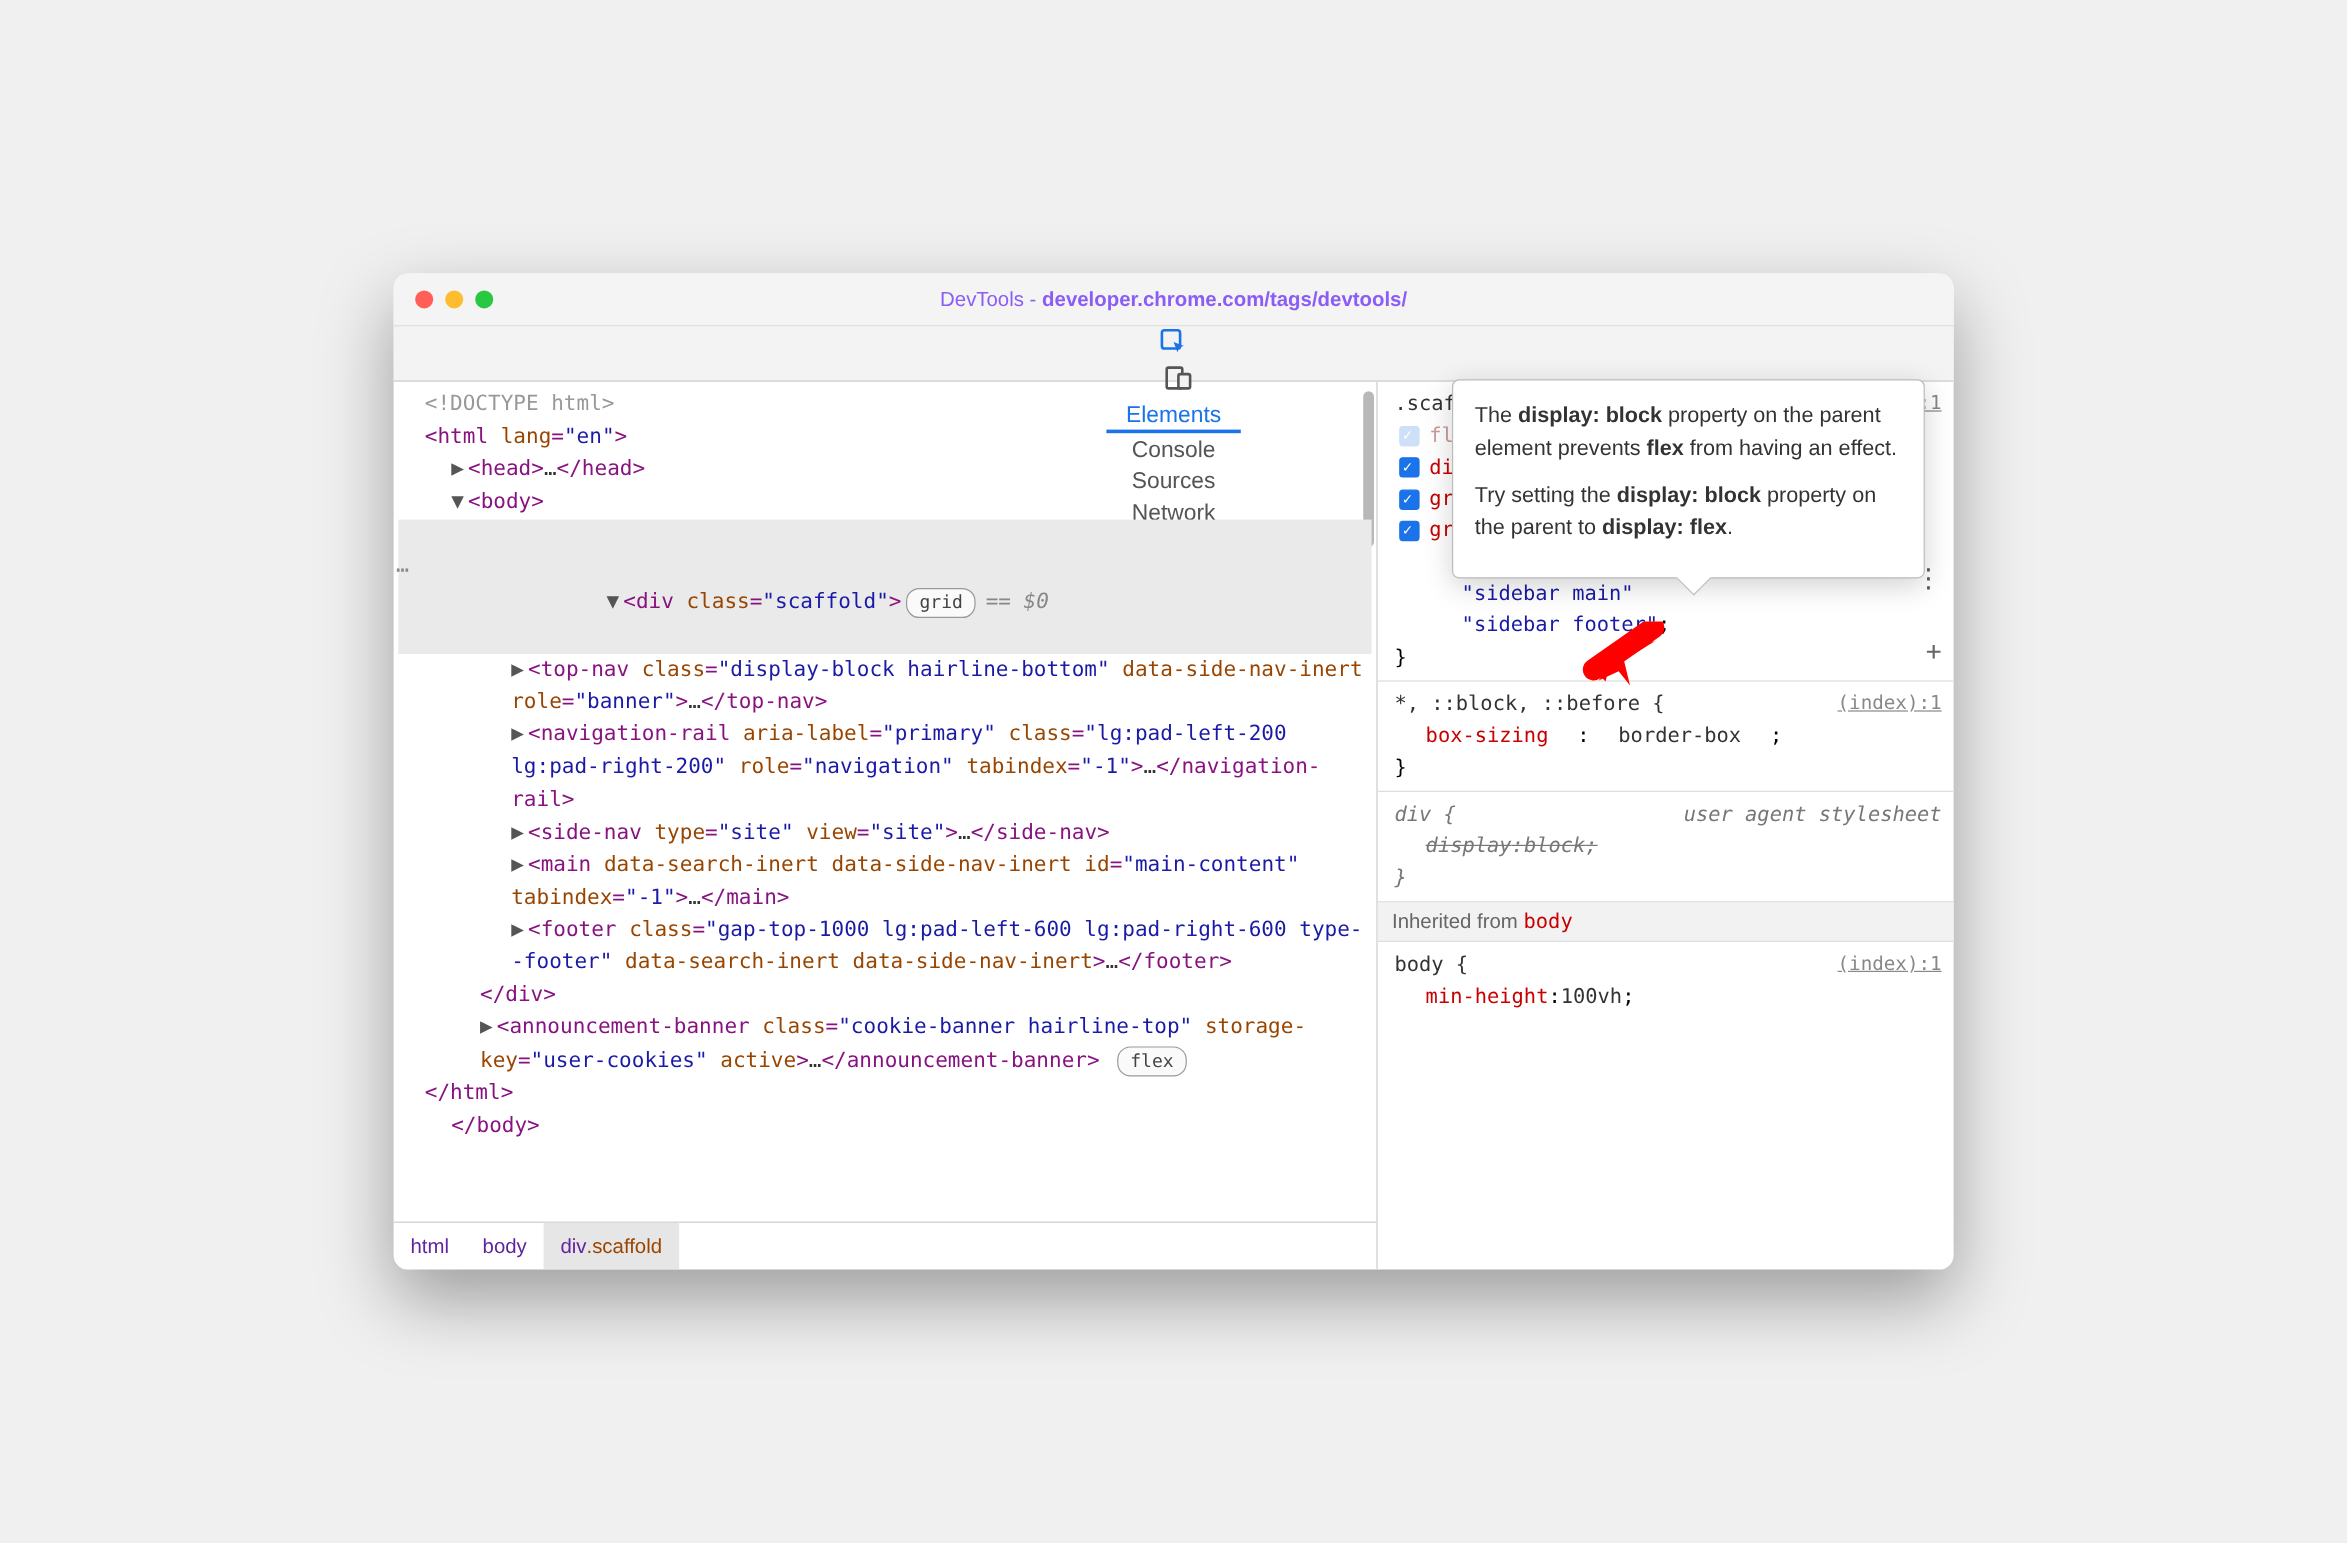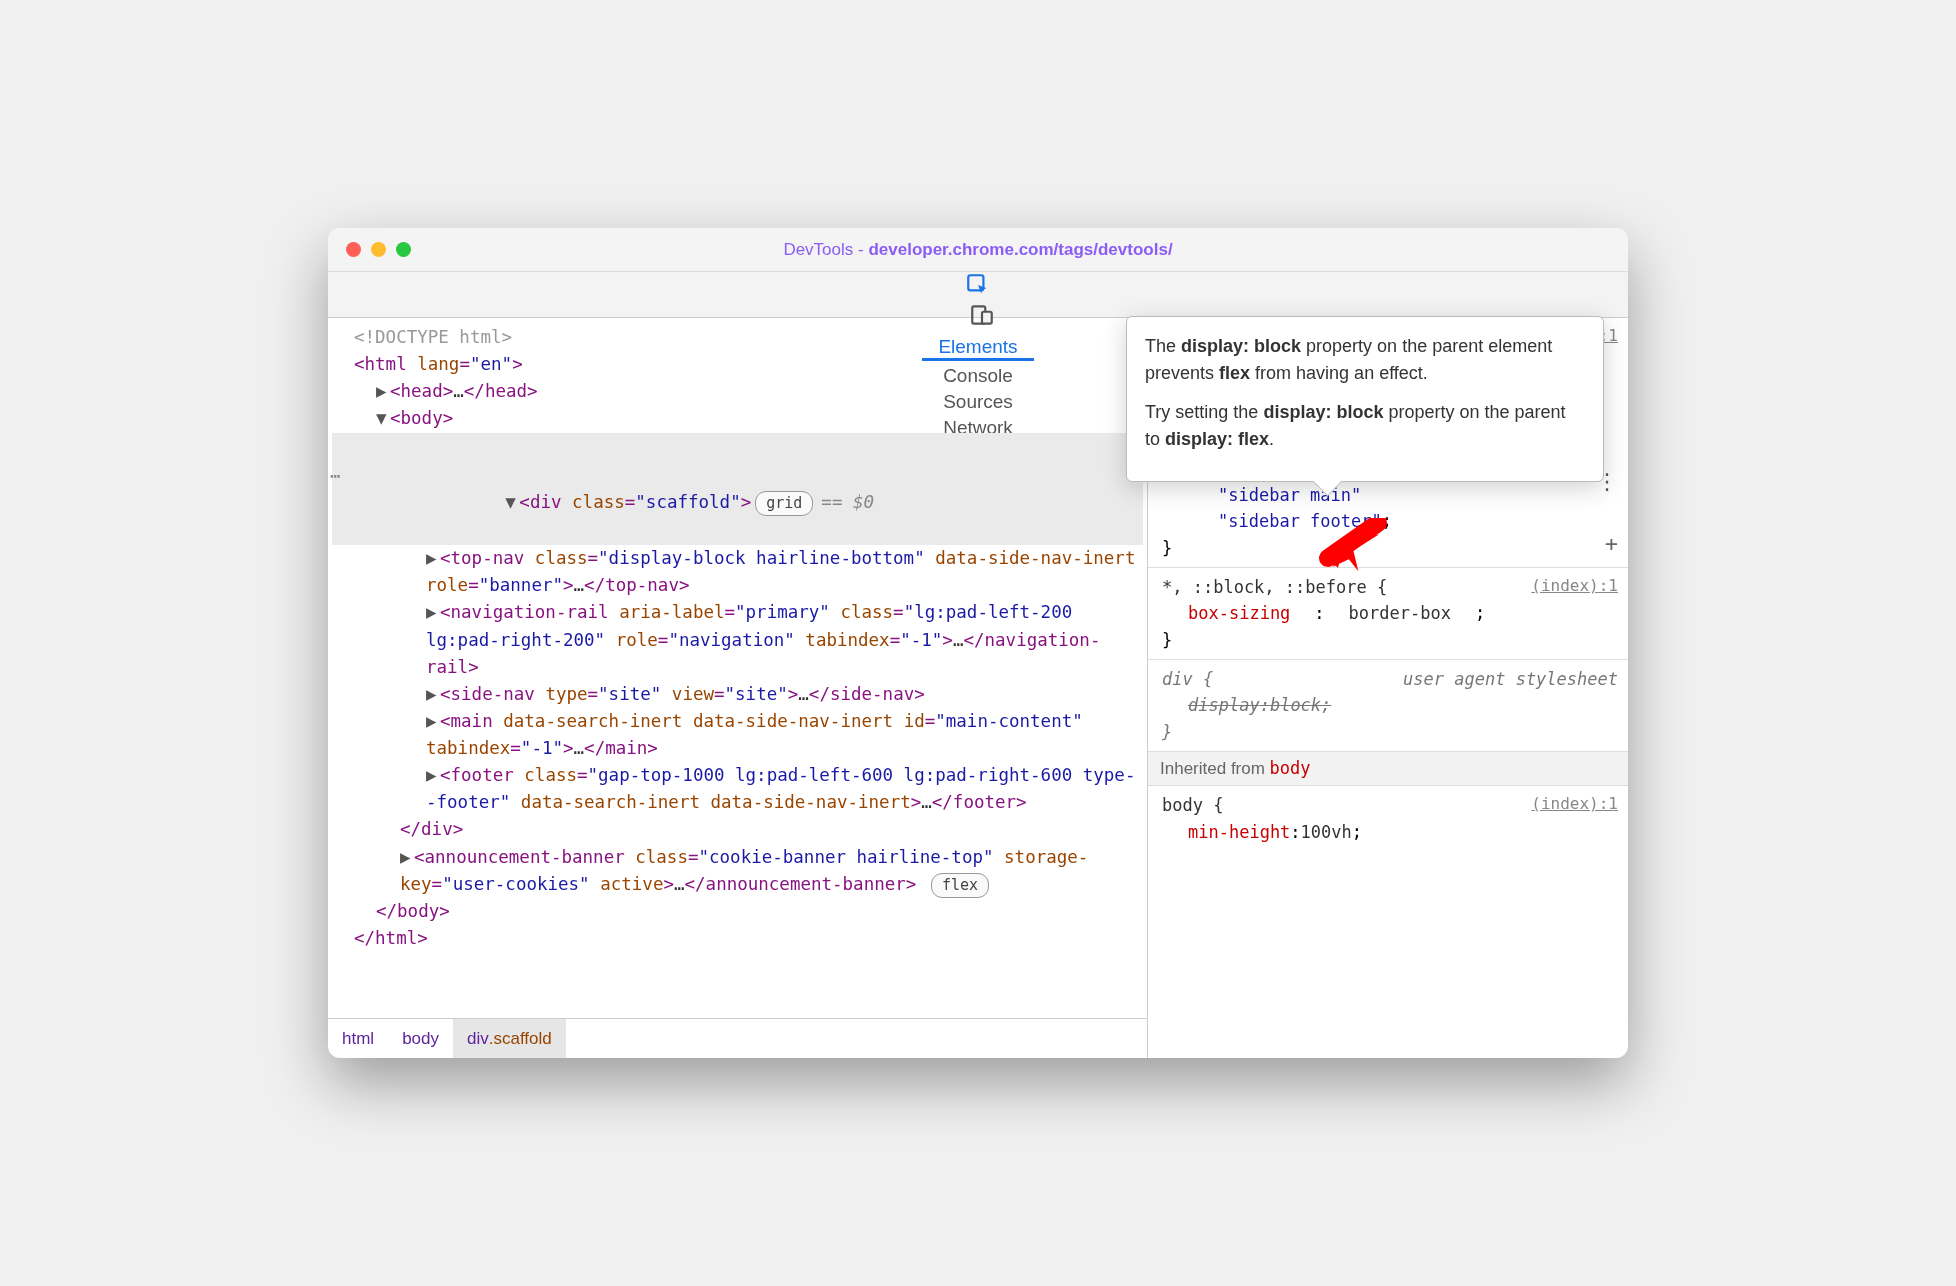--- a/index.html
+++ b/index.html
@@ -175,21 +175,21 @@
   border-bottom: 1px solid #ddd; font-family: -apple-system, sans-serif;
 }
 .inherited-bar .from { color: #c80000; font-family: Menlo, monospace; }
 .string-val { color: #1a1aa6; }
 .sub-indent { padding-left: 56px; }
 
 .tooltip {
   position: absolute;
   top: 88px;
   right: 24px;
-  width: 478px;
+  width: 394px;
   background: #fff;
   border: 1px solid #bbb;
   border-radius: 6px;
   padding: 16px 18px;
   font-size: 18px;
   line-height: 1.5;
   color: #333;
   box-shadow: 0 6px 24px rgba(0,0,0,0.18);
   z-index: 20;
 }
@@ -279,22 +279,22 @@
         <div class="node indent-4"><span class="twisty">▶</span><span class="tagn">&lt;side-nav</span> <span class="attrn">type</span><span class="tagn">=</span><span class="attrv">"site"</span> <span class="attrn">view</span><span class="tagn">=</span><span class="attrv">"site"</span><span class="tagn">&gt;</span><span class="txt">…</span><span class="tagn">&lt;/side-nav&gt;</span></div>
 
         <div class="node indent-4"><span class="twisty">▶</span><span class="tagn">&lt;main</span> <span class="attrn">data-search-inert</span> <span class="attrn">data-side-nav-inert</span> <span class="attrn">id</span><span class="tagn">=</span><span class="attrv">"main-content"</span> <span class="attrn">tabindex</span><span class="tagn">=</span><span class="attrv">"-1"</span><span class="tagn">&gt;</span><span class="txt">…</span><span class="tagn">&lt;/main&gt;</span></div>
 
         <div class="node indent-4"><span class="twisty">▶</span><span class="tagn">&lt;footer</span> <span class="attrn">class</span><span class="tagn">=</span><span class="attrv">"gap-top-1000 lg:pad-left-600 lg:pad-right-600 type--footer"</span> <span class="attrn">data-search-inert</span> <span class="attrn">data-side-nav-inert</span><span class="tagn">&gt;</span><span class="txt">…</span><span class="tagn">&lt;/footer&gt;</span></div>
 
         <div class="node indent-3"><span class="tagn">&lt;/div&gt;</span></div>
 
         <div class="node indent-3"><span class="twisty">▶</span><span class="tagn">&lt;announcement-banner</span> <span class="attrn">class</span><span class="tagn">=</span><span class="attrv">"cookie-banner hairline-top"</span> <span class="attrn">storage-key</span><span class="tagn">=</span><span class="attrv">"user-cookies"</span> <span class="attrn">active</span><span class="tagn">&gt;</span><span class="txt">…</span><span class="tagn">&lt;/announcement-banner&gt;</span> <span class="pill">flex</span></div>
 
+        <div class="node indent-1"><span class="tagn">&lt;/html&gt;</span></div>
         <div class="node indent-2"><span class="tagn">&lt;/body&gt;</span></div>
-        <div class="node indent-1"><span class="tagn">&lt;/html&gt;</span></div>
       </div>
 
       <div class="breadcrumbs">
         <div class="crumb">html</div>
         <div class="crumb">body</div>
         <div class="crumb active">
             <span>div</span>
             <span class="cls">.scaffold</span>
           </div>
       </div>

